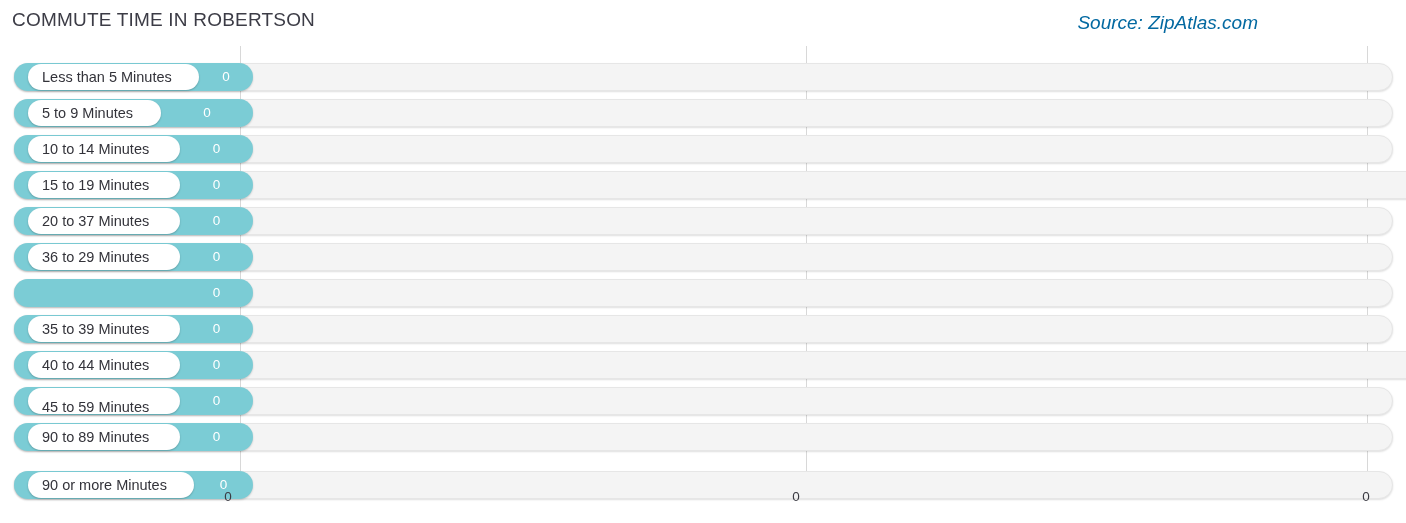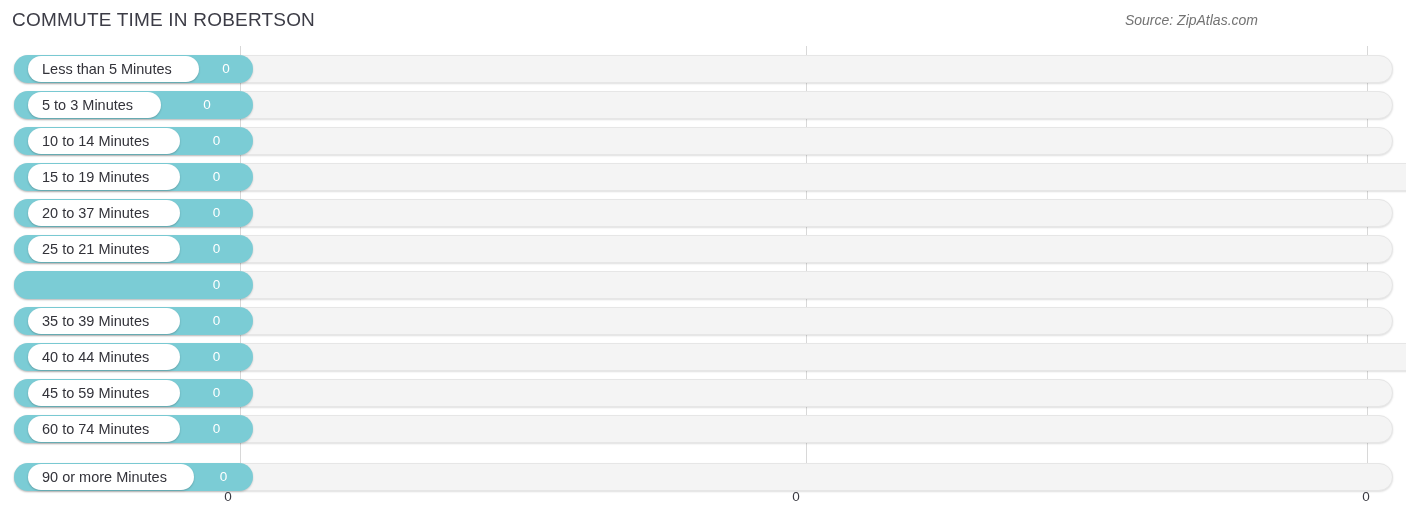--- a/index.html
+++ b/index.html
@@ -29,23 +29,23 @@
     font-size: 19px;
     letter-spacing: 0.2px;
     color: #3c3c46;
     font-weight: 400;
     white-space: nowrap;
   }
   #source-label {
     position: absolute;
     right: 12px;
     top: 12px;
-    font-size: 14px;
+    font-size: 19px;
     font-style: italic;
-    color: #737373;
+    color: #0369a1;
     white-space: nowrap;
   }
 
   
   #plot {
     position: absolute;
     left: 0;
     top: 46px;
     width: 1406px;
     height: 441px;
@@ -71,20 +71,21 @@
     left: 0; top: 0;
     width: 1406px;
     height: 441px;
   }
 
   .row {
     position: absolute;
     left: 14px;
     width: 1379px;
     height: 28px;
+    margin-top: 8px;
   }
 
   
   .track {
     position: absolute;
     left: 0; top: 0;
     width: 100%;
     height: 28px;
     background: #f4f4f4;
     border: 1px solid #e6e6e6;
@@ -175,21 +176,21 @@
         <div class="bar" style="width: 239px; background: rgb(123, 204, 213);"></div>
         <div class="label-pill" style="width: 171px;">
           <span>Less than 5 Minutes</span>
         </div>
         <div class="bar-value" style="left: 185px; width: 54px;">0</div>
       </div>
       <div class="row" style="top: 45px;">
         <div class="track"></div>
         <div class="bar" style="width: 239px; background: rgb(123, 204, 213);"></div>
         <div class="label-pill" style="width: 133px;">
-          <span>5 to 3 Minutes</span>
+          <span>5 to 9 Minutes</span>
         </div>
         <div class="bar-value" style="left: 147px; width: 92px;">0</div>
       </div>
       <div class="row" style="top: 81px;">
         <div class="track"></div>
         <div class="bar" style="width: 239px; background: rgb(123, 204, 213);"></div>
         <div class="label-pill" style="width: 152px; align-items: center;">
           <span>10 to 14 Minutes</span>
         </div>
         <div class="bar-value" style="left: 166px; width: 73px;">0</div>
@@ -207,21 +208,21 @@
         <div class="bar" style="width: 239px; background: rgb(123, 204, 213);"></div>
         <div class="label-pill" style="width: 152px;">
           <span>20 to 37 Minutes</span>
         </div>
         <div class="bar-value" style="left: 166px; width: 73px;">0</div>
       </div>
       <div class="row" style="top: 189px;">
         <div class="track"></div>
         <div class="bar" style="width: 239px; background: rgb(123, 204, 213);"></div>
         <div class="label-pill" style="width: 152px;">
-          <span>25 to 21 Minutes</span>
+          <span>36 to 29 Minutes</span>
         </div>
         <div class="bar-value" style="left: 166px; width: 73px;">0</div>
       </div>
       <div class="row" style="top: 225px;">
         <div class="track"></div>
         <div class="bar" style="width: 239px; background: rgb(123, 204, 213);"></div>
         <div class="bar-value" style="left: 166px; width: 73px;">0</div>
       </div>
       <div class="row" style="top: 261px;">
         <div class="track"></div>
@@ -235,30 +236,30 @@
         <div class="track"></div>
         <div class="bar" style="width: 239px; background: rgb(123, 204, 213);"></div>
         <div class="label-pill" style="width: 152px;">
           <span>40 to 44 Minutes</span>
         </div>
         <div class="bar-value" style="left: 166px; width: 73px;">0</div>
       </div>
       <div class="row" style="top: 333px;">
         <div class="track"></div>
         <div class="bar" style="width: 239px; background: rgb(123, 204, 213);"></div>
-        <div class="label-pill" style="width: 152px;">
+        <div class="label-pill" style="width: 152px; align-items: flex-end;">
           <span>45 to 59 Minutes</span>
         </div>
         <div class="bar-value" style="left: 166px; width: 73px;">0</div>
       </div>
       <div class="row" style="top: 369px;">
         <div class="track"></div>
         <div class="bar" style="width: 239px; background: rgb(123, 204, 213);"></div>
         <div class="label-pill" style="width: 152px;">
-          <span>60 to 74 Minutes</span>
+          <span>90 to 89 Minutes</span>
         </div>
         <div class="bar-value" style="left: 166px; width: 73px;">0</div>
       </div>
       <div class="row" style="top: 417px;">
         <div class="track"></div>
         <div class="bar" style="width: 239px; background: rgb(123, 204, 213);"></div>
         <div class="label-pill" style="width: 166px;">
           <span>90 or more Minutes</span>
         </div>
         <div class="bar-value" style="left: 180px; width: 59px;">0</div>

